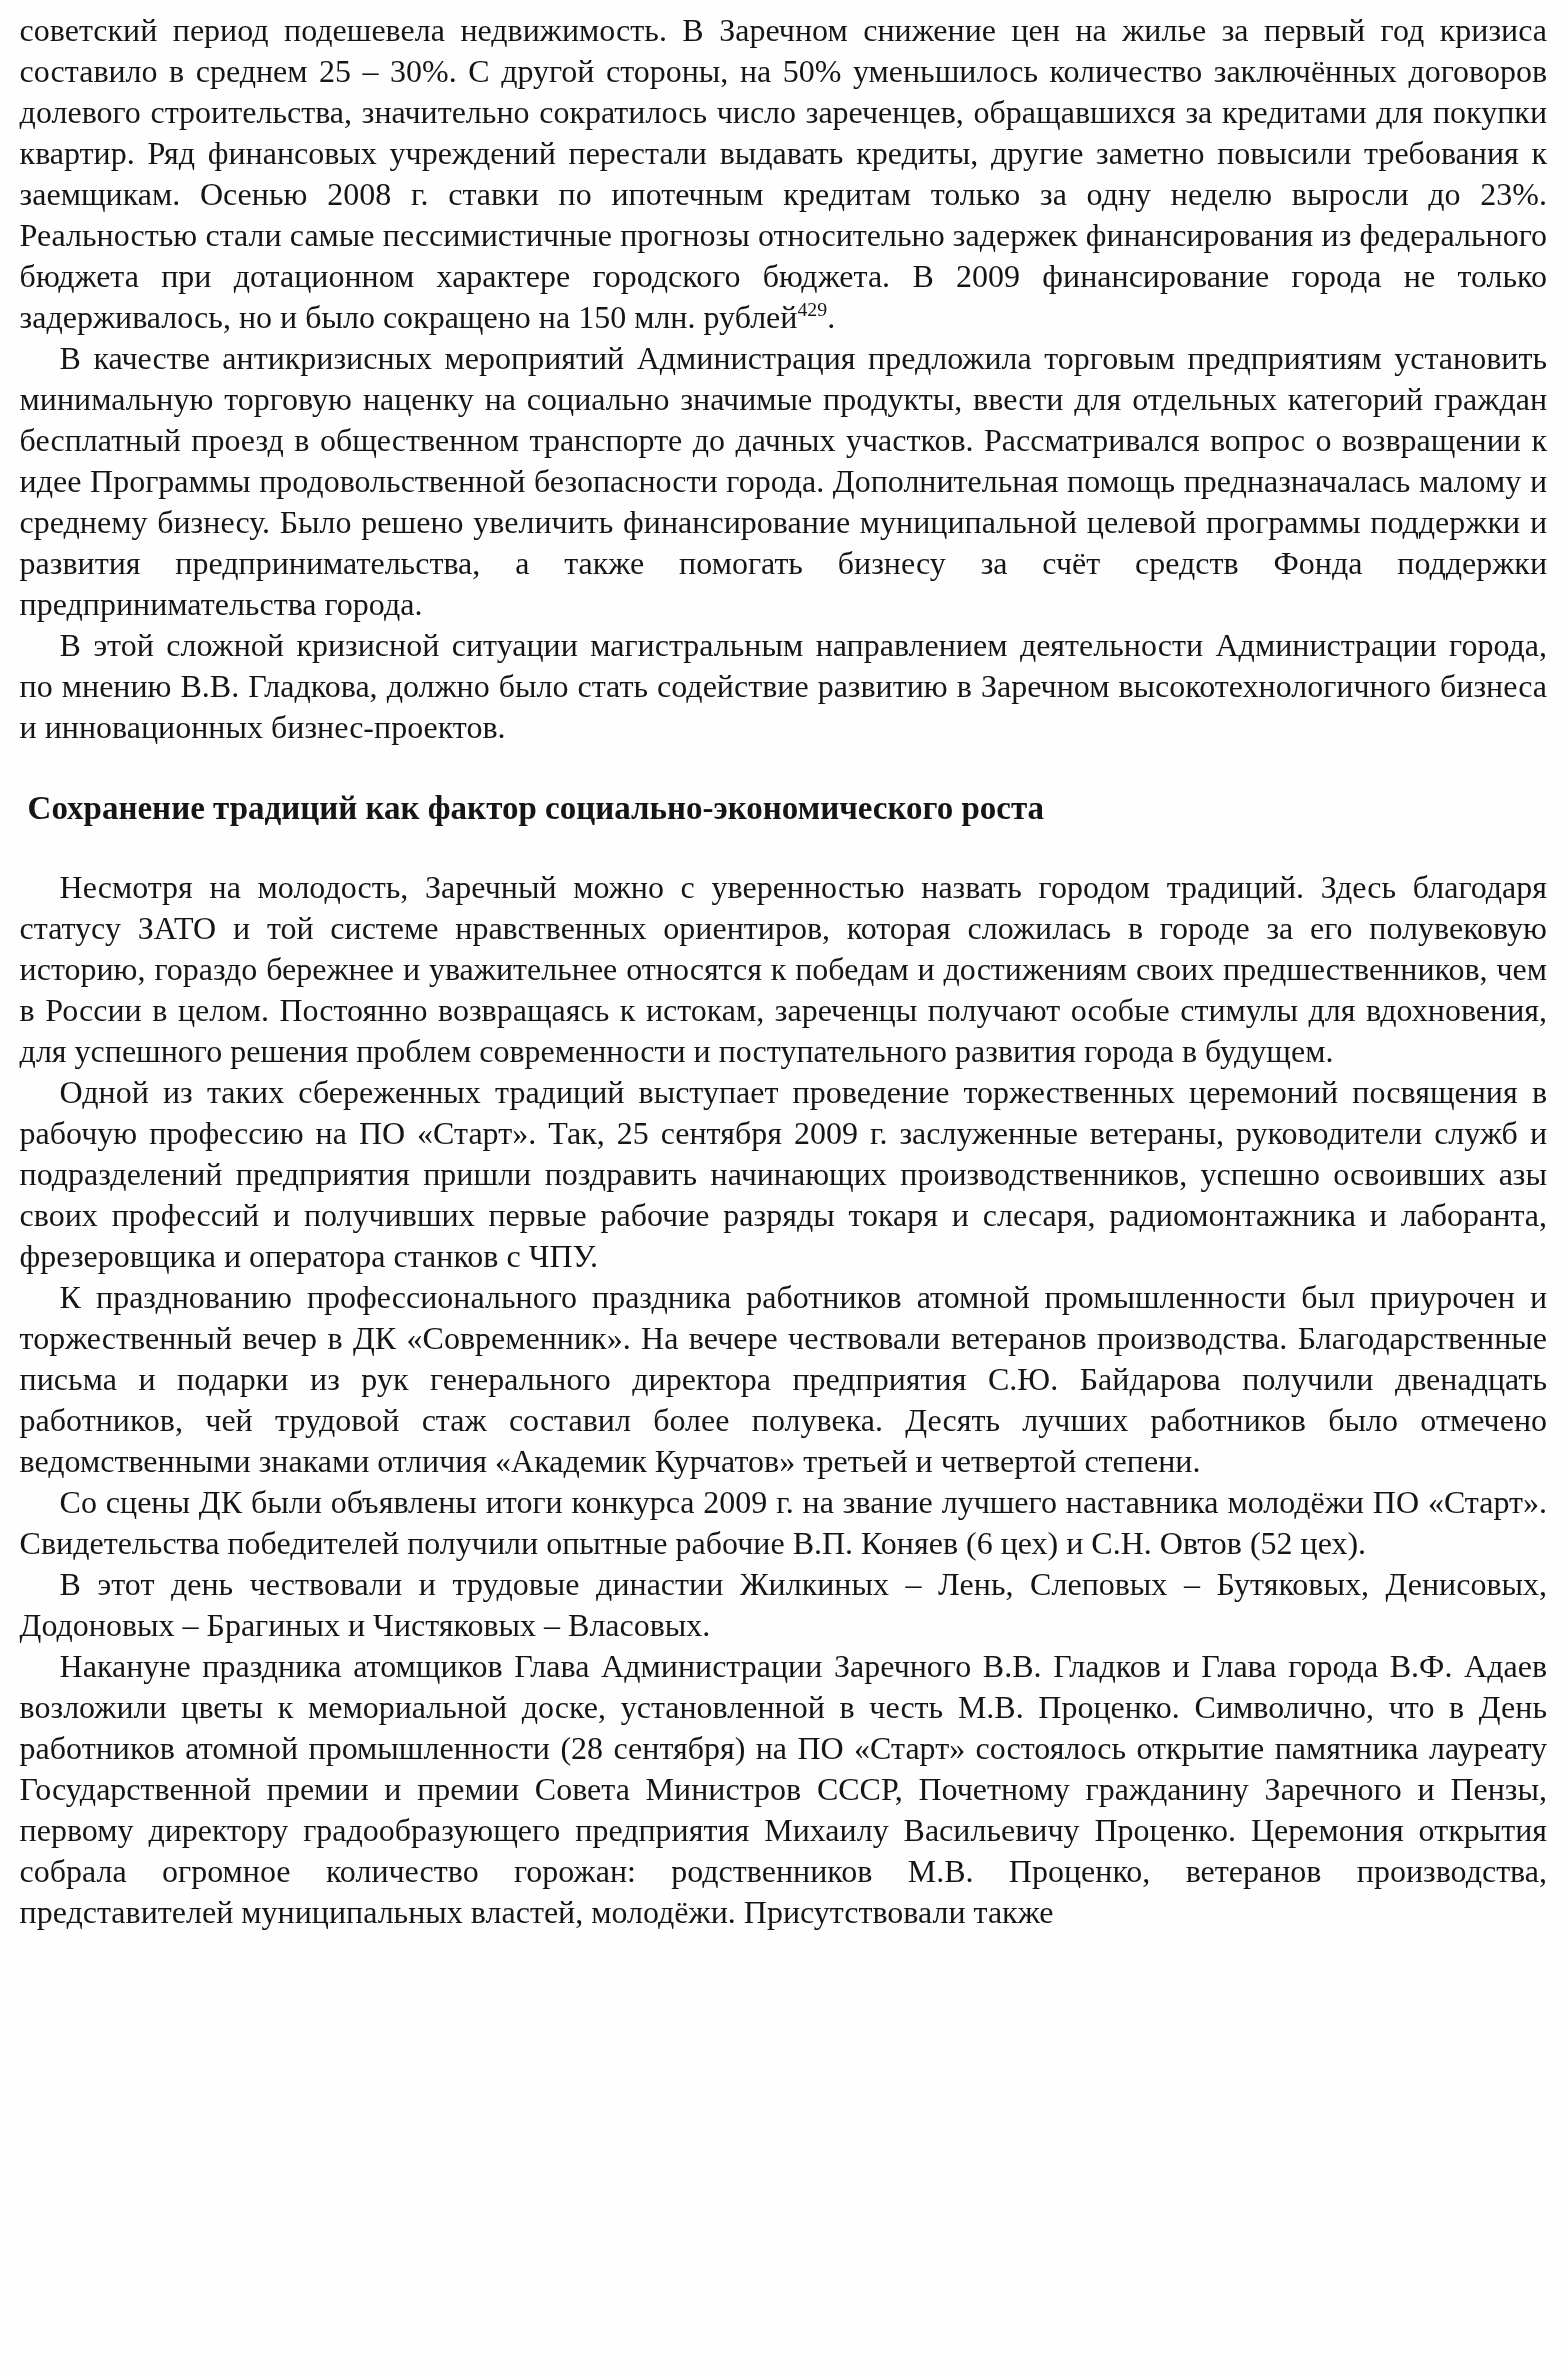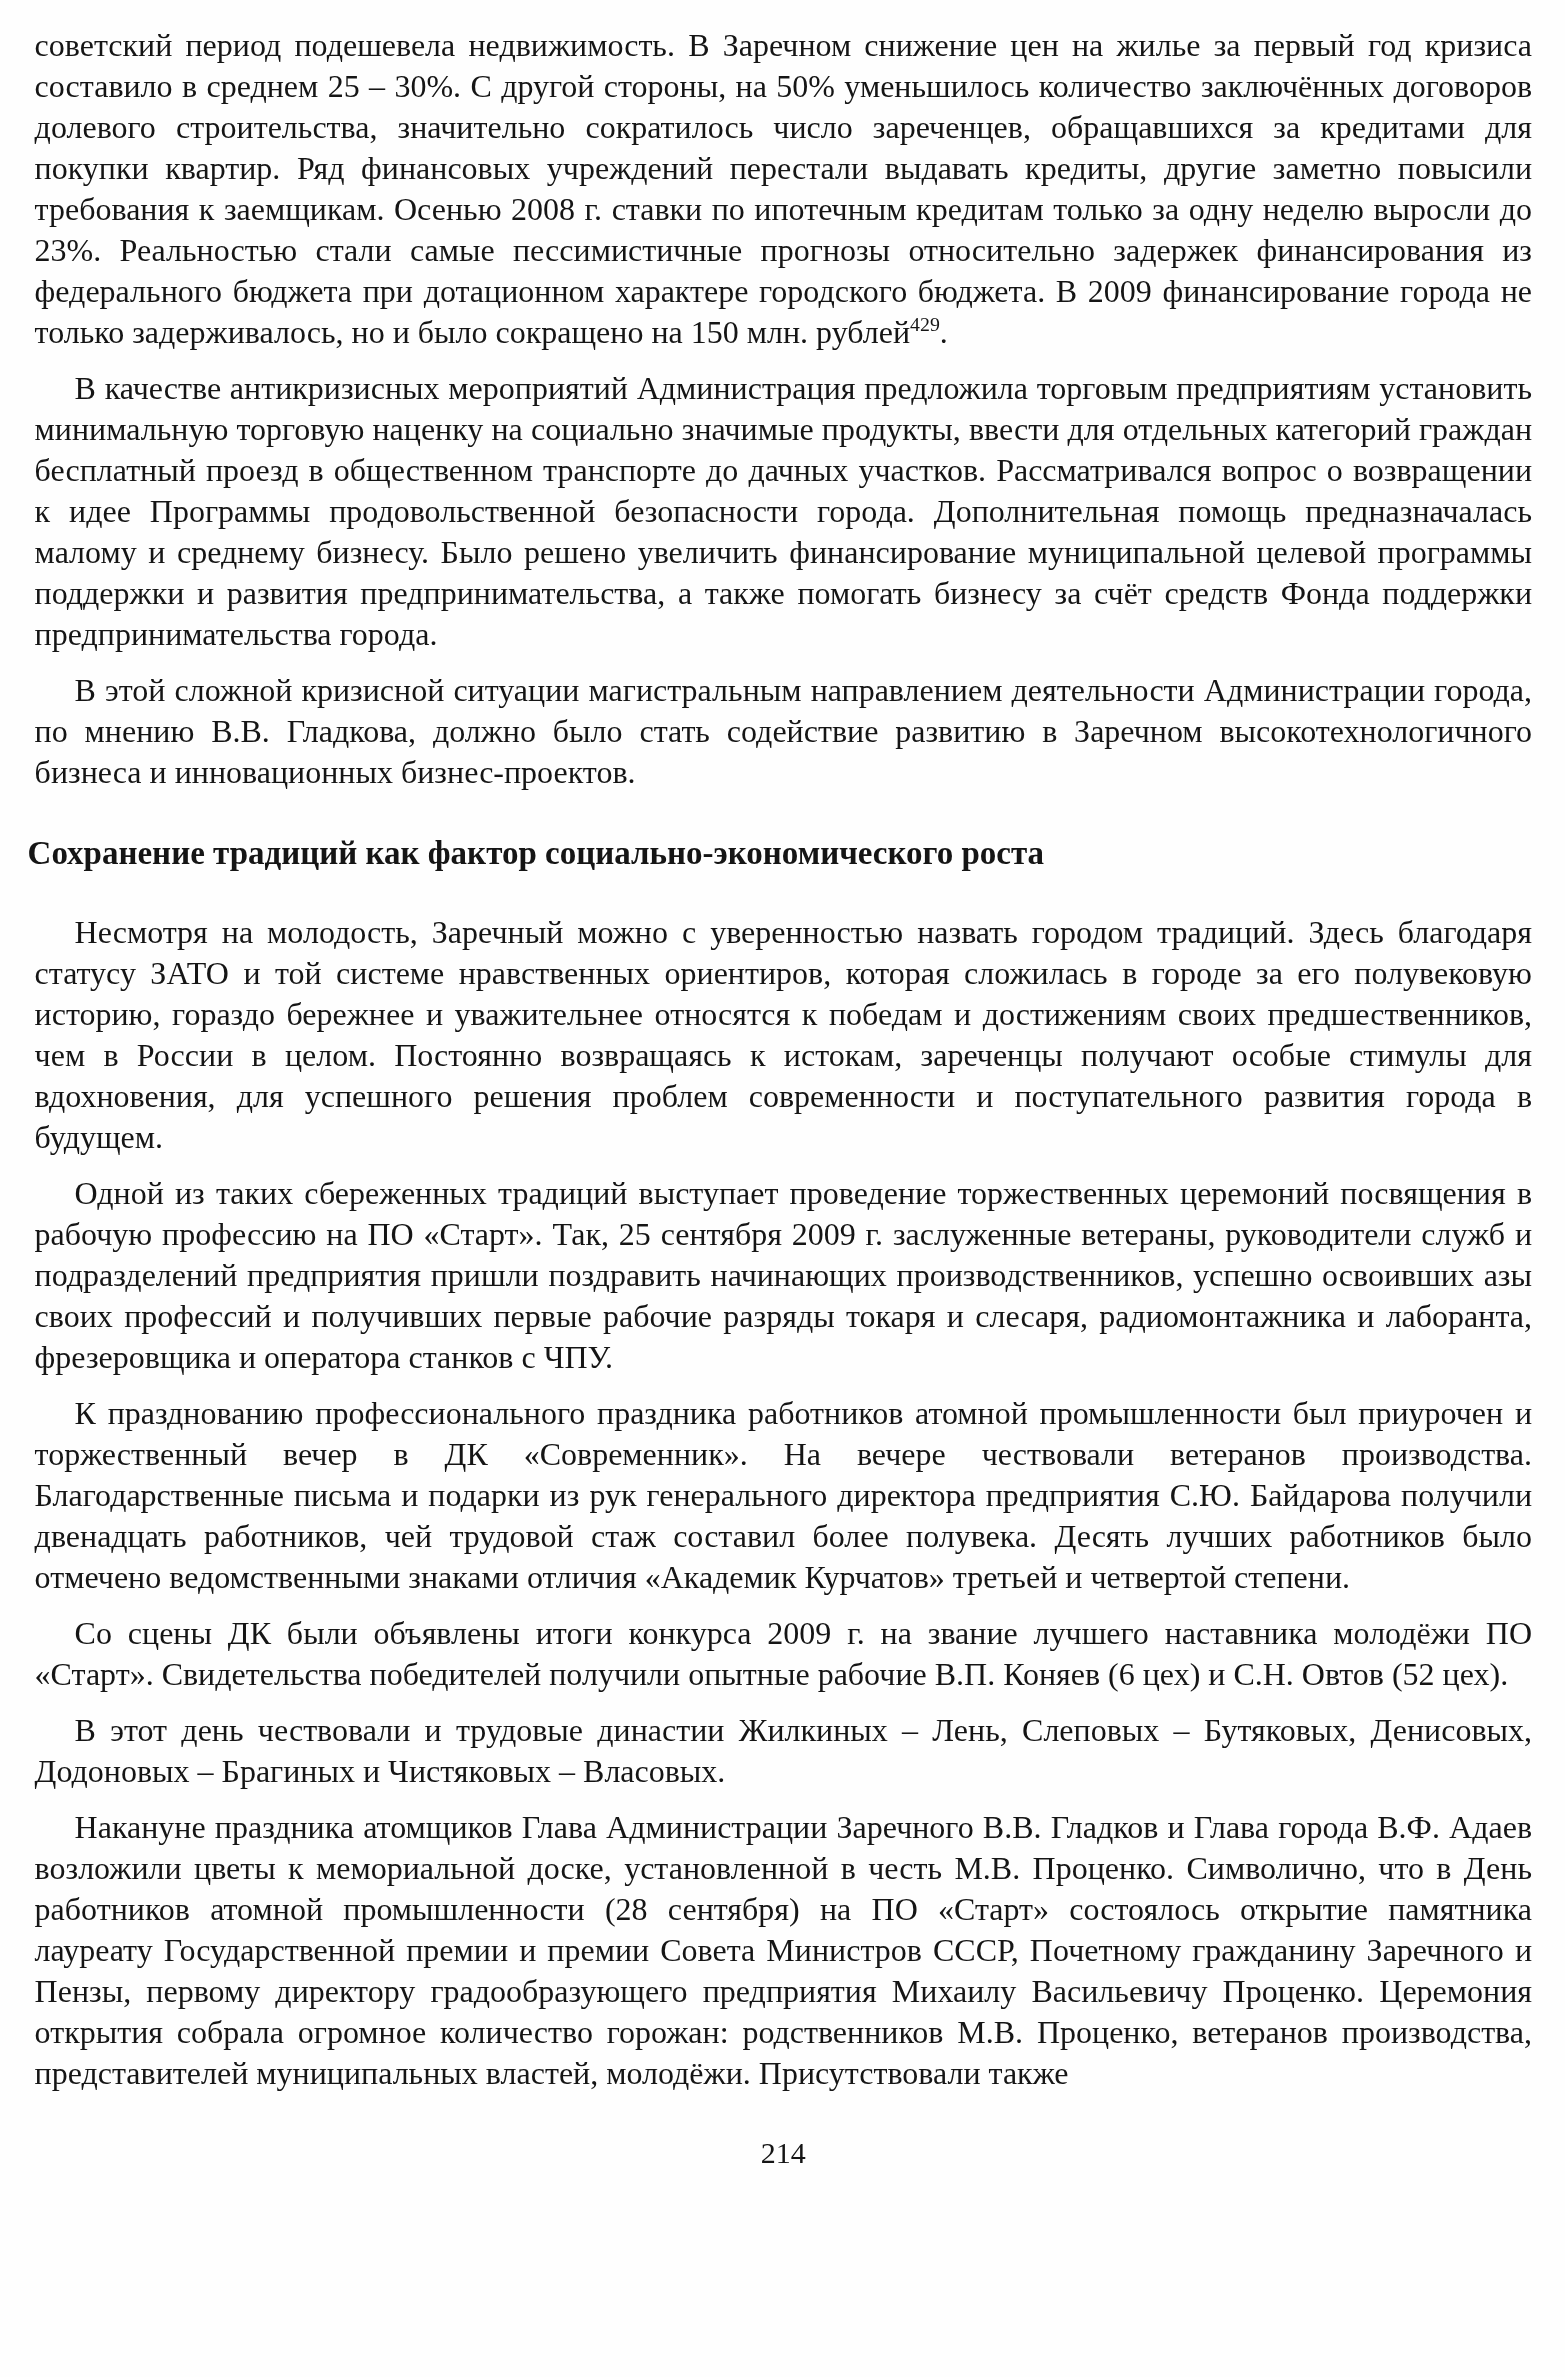--- a/index.html
+++ b/index.html
@@ -16,21 +16,21 @@
     color: #151515;
     font-family: "Liberation Serif", "DejaVu Serif", serif;
     font-size: 32px;
     line-height: 41px;
     padding: 10.4px 18px 19.6px 19.6px;
     text-align: justify;
     hyphens: auto;
     -webkit-hyphens: auto;
   }
   .para {
-    margin: 15px;
+    margin: 0;
     text-indent: 40px;
   }
   .para.no-indent {
     text-indent: 0;
   }
   .heading {
     font-size: 33px;
     line-height: 41px;
     font-weight: bold;
     text-align: left;
@@ -67,16 +67,15 @@
   <p class="para">Одной из таких сбереженных традиций выступает проведение торжественных церемоний посвящения в рабочую профессию на ПО «Старт». Так, 25 сентября 2009 г. заслуженные ветераны, руководители служб и подразделений предприятия пришли поздравить начинающих производственников, успешно освоивших азы своих профессий и получивших первые рабочие разряды токаря и слесаря, радиомонтажника и лаборанта, фрезеровщика и оператора станков с ЧПУ.</p>
 
   <p class="para">К празднованию профессионального праздника работников атомной промышленности был приурочен и торжественный вечер в ДК «Современник». На вечере чествовали ветеранов производства. Благодарственные письма и подарки из рук генерального директора предприятия С.Ю. Байдарова получили двенадцать работников, чей трудовой стаж составил более полувека. Десять лучших работников было отмечено ведомственными знаками отличия «Академик Курчатов» третьей и четвертой степени.</p>
 
   <p class="para">Со сцены ДК были объявлены итоги конкурса 2009 г. на звание лучшего наставника молодёжи ПО «Старт». Свидетельства победителей получили опытные рабочие В.П. Коняев (6 цех) и С.Н. Овтов (52 цех).</p>
 
   <p class="para">В этот день чествовали и трудовые династии Жилкиных – Лень, Слеповых – Бутяковых, Денисовых, Додоновых – Брагиных и Чистяковых – Власовых.</p>
 
   <p class="para">Накануне праздника атомщиков Глава Администрации Заречного В.В. Гладков и Глава города В.Ф. Адаев возложили цветы к мемориальной доске, установленной в честь М.В. Проценко. Символично, что в День работников атомной промышленности (28 сентября) на ПО «Старт» состоялось открытие памятника лауреату Государственной премии и премии Совета Министров СССР, Почетному гражданину Заречного и Пензы, первому директору градообразующего предприятия Михаилу Васильевичу Проценко. Церемония открытия собрала огромное количество горожан: родственников М.В. Проценко, ветеранов производства, представителей муниципальных властей, молодёжи. Присутствовали также</p>
 
-  <div class="page-number">214</div>
 
 </div>
 
 
 </body></html>

